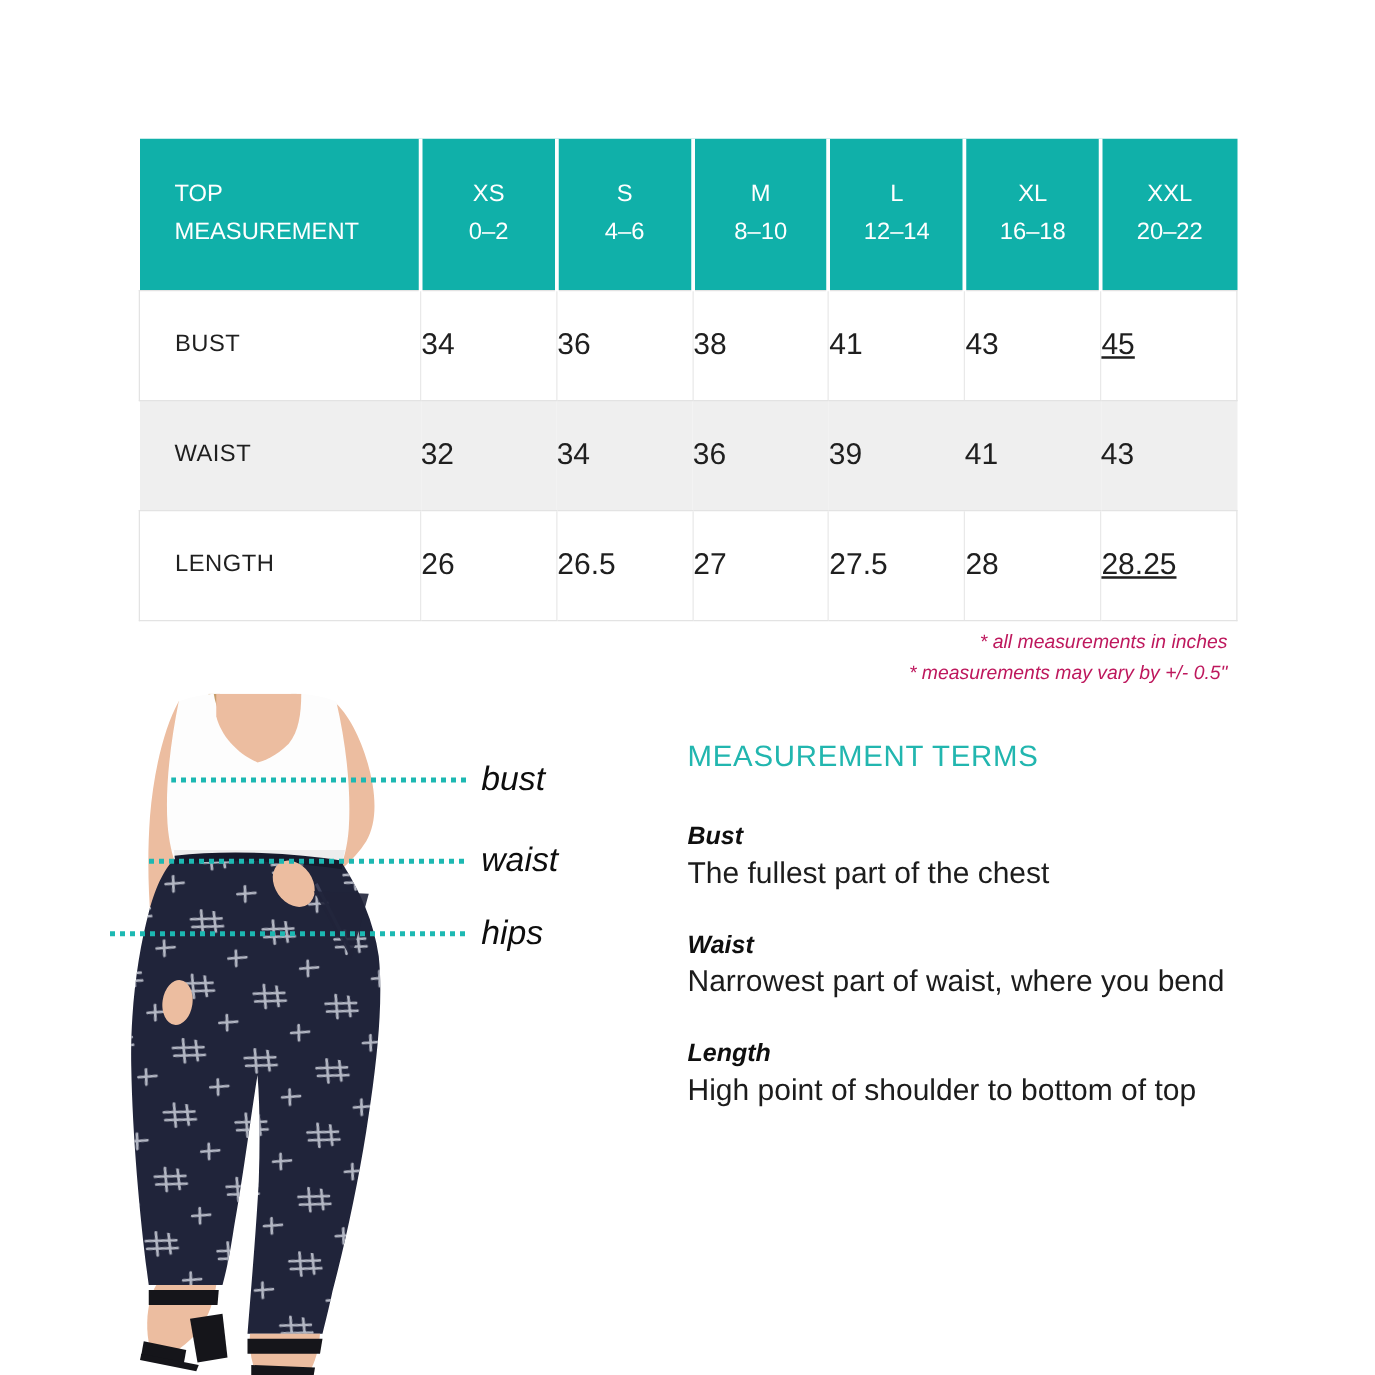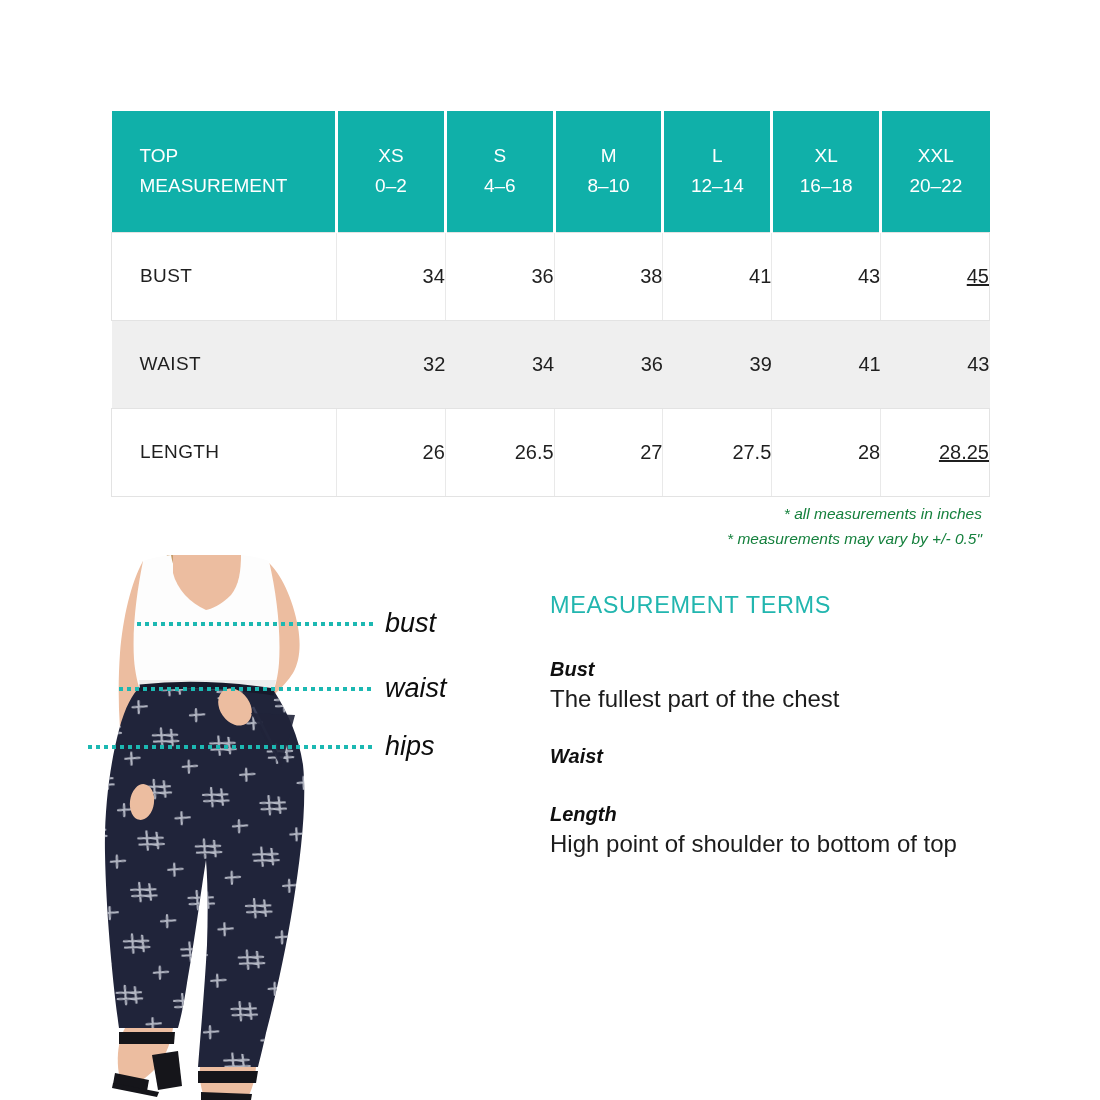--- a/index.html
+++ b/index.html
@@ -25,40 +25,40 @@
   .size-table col.c-label{width:225px;}
   .size-table thead th{
     background:var(--teal);color:#ffffff;font-weight:400;font-size:19px;
     height:121px;text-align:center;vertical-align:middle;line-height:30px;
     padding:16px;
   }
   .size-table thead th.rowhead{text-align:left;padding-left:28px;}
   .size-table thead th + th{border-left:3px solid #ffffff;margin-top:32px;}
   .size-table thead .hdr-line{display:block;}
   .size-table tbody td{
-    height:88px;font-size:20px;color:var(--text-dark);
-    text-align:right;vertical-align:middle;padding:0;
+    height:88px;font-size:24px;color:var(--text-dark);
+    text-align:left;vertical-align:middle;padding:0;
   }
   .size-table tbody td.rowhead{
     text-align:left;padding-left:28px;font-size:19px;letter-spacing:.4px;
   }
   .size-table tr.row-white td{
     background:#ffffff;
     border-top:1px solid var(--table-border);
     border-bottom:1px solid var(--table-border);
   }
   .size-table tr.row-white td + td{border-left:1px solid #e9e9e9;}
   .size-table tr.row-white td:first-child{border-left:1px solid var(--table-border);}
   .size-table tr.row-white td:last-child{border-right:1px solid var(--table-border);text-decoration:underline;}
   .size-table tr.row-gray td{background:var(--row-alt);}
 
   
   .footnotes{
     position:absolute;top:501px;right:118px;text-align:right;
-    font-style:italic;font-size:15.5px;color:#15803d;line-height:25px;
+    font-style:italic;font-size:15.5px;color:#be185d;line-height:25px;
   }
 
   
   .figure-wrap{position:absolute;left:55px;top:555px;width:460px;height:545px;}
   .model-svg{position:absolute;left:0;top:0;}
   .meas-line{
     position:absolute;height:4px;
     background:repeating-linear-gradient(to right,var(--dotted) 0 4px,transparent 4px 8px);
   }
   .line-bust{left:82px;top:67px;width:238px;}
@@ -222,20 +222,21 @@
   <div class="terms">
     <h2 class="terms-heading">MEASUREMENT TERMS</h2>
 
     <div class="term-block">
       <div class="term-name">Bust</div>
       <div class="term-def">The fullest part of the chest</div>
     </div>
 
     <div class="term-block">
       <div class="term-name">Waist</div>
+      <div class="term-def">Narrowest part of waist, where you bend</div>
     </div>
 
     <div class="term-block">
       <div class="term-name">Length</div>
       <div class="term-def">High point of shoulder to bottom of top</div>
     </div>
   </div>
 
 </div>
 

